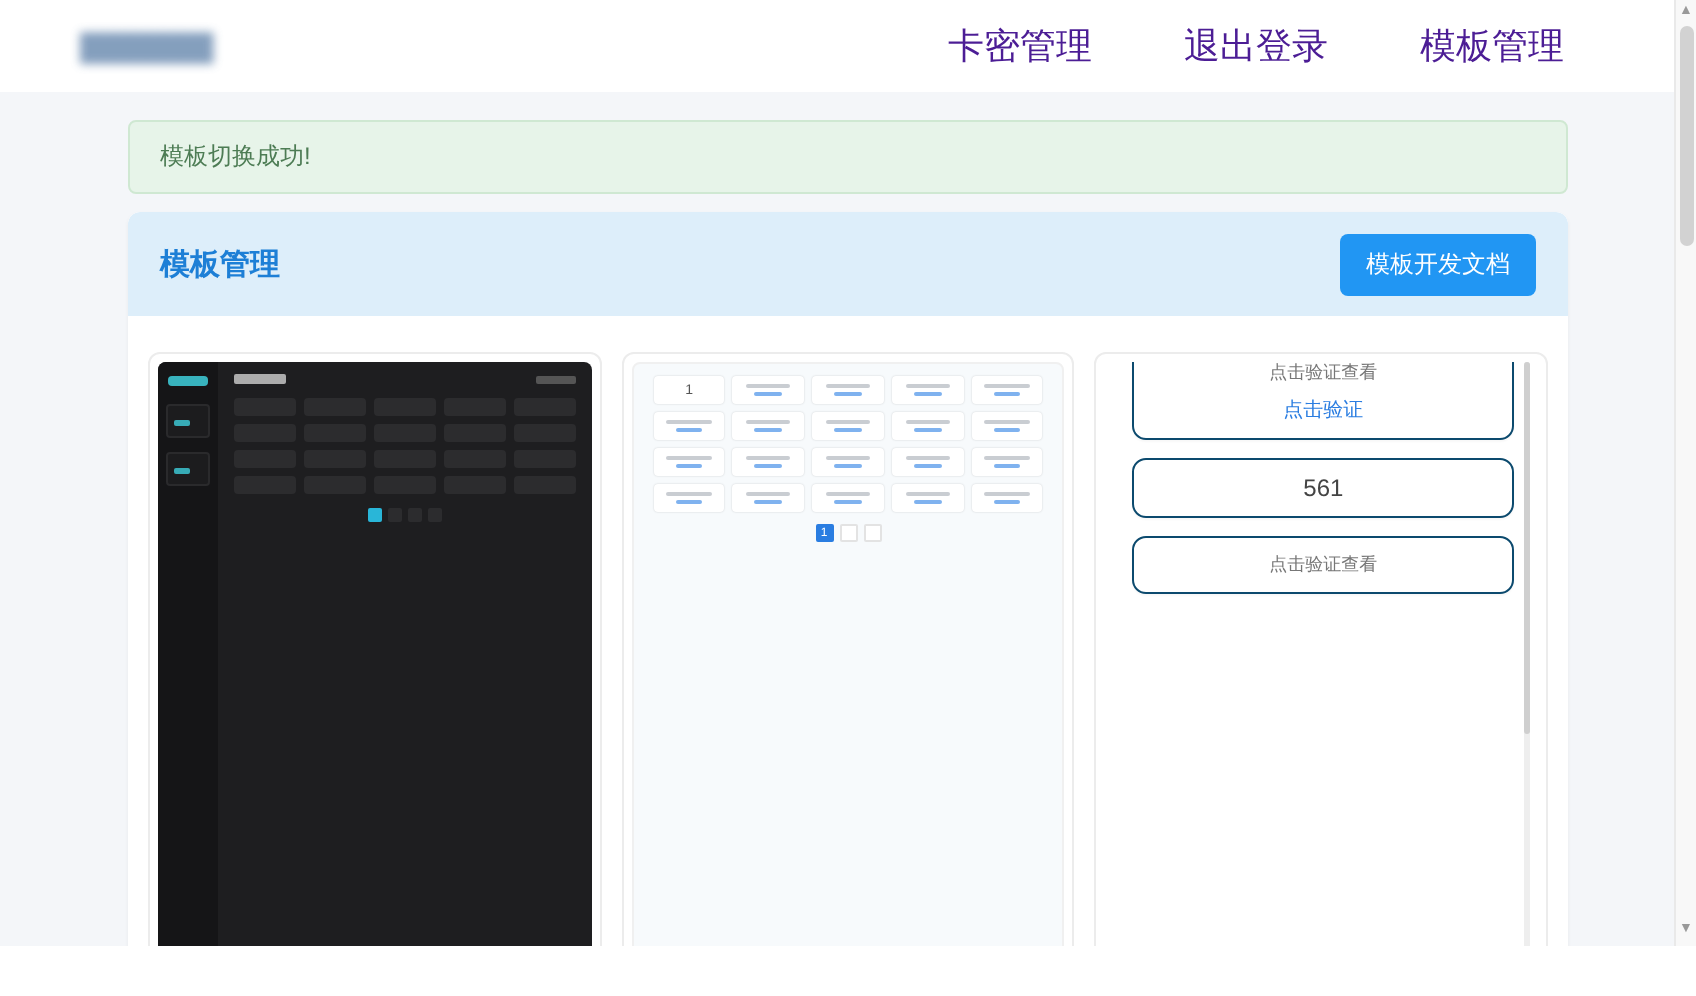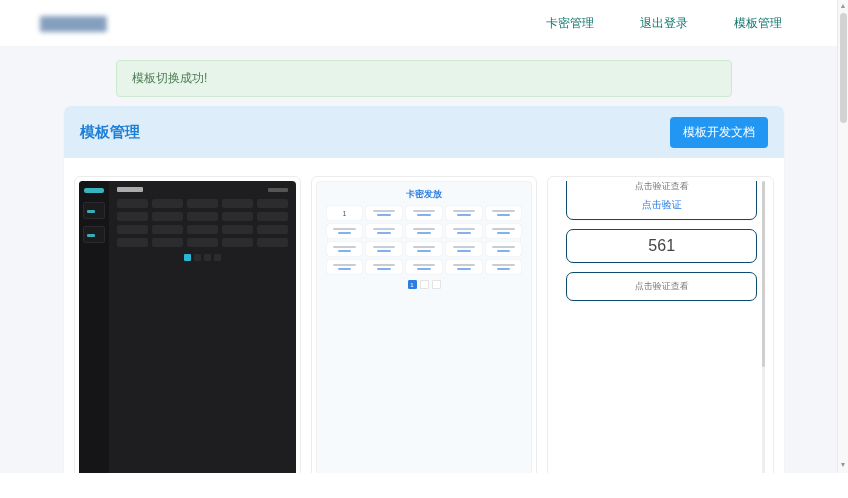--- a/index.html
+++ b/index.html
@@ -7,30 +7,30 @@
               font-family:"Liberation Sans", sans-serif; }
   .page { position:relative; width:848px; height:498px; background:#fff; }
 
   
   .topbar { height:46px; display:flex; align-items:center; background:#fff;
             padding:0 26px 0 40px; }
   .logo { font-size:13px; font-weight:bold; color:#5c7fa8; filter:blur(2.5px);
           letter-spacing:-1px; opacity:.75; cursor:pointer; }
   .topbar .spacer { flex:1; }
   .nav { display:flex; align-items:center; gap:46px; margin-right:40px; }
-  .nav-item { font-size:12px; color:#0f766e; cursor:pointer; white-space:nowrap; }
+  .nav-item { font-size:18px; color:#4c1d95; cursor:pointer; white-space:nowrap; }
   .logout-btn { background:#d9363e; color:#fff; border:none; border-radius:4px;
                 font-size:13px; padding:7px 15px; cursor:pointer;
                 font-family:inherit; }
 
   
   .main { position:absolute; top:46px; left:0; width:848px; height:427px;
           background:#f4f6f9; padding-top:14px; overflow:hidden; }
 
-  .alert { width:616px; margin:0 auto; background:#e7f4e9; border:1px solid #cfe8d2;
+  .alert { width:720px; margin:0 auto; background:#e7f4e9; border:1px solid #cfe8d2;
            color:#4d7c54; font-size:12px; padding:9px 15px; border-radius:4px; }
 
   .panel { width:720px; margin:9px auto 0; background:#fff; border-radius:6px;
            height:372px; overflow:hidden; box-shadow:0 1px 2px rgba(0,0,0,.05); }
   .panel-head { background:#ddeefa; height:52px; display:flex; align-items:center;
                 justify-content:space-between; padding:0 16px;
                 border-radius:6px 6px 0 0; }
   .panel-title { color:#1d7fd6; font-size:15px; font-weight:bold; }
   .docs-btn { background:#2196f3; color:#fff; border:none; border-radius:4px;
               font-size:12px; padding:7px 13px; cursor:pointer; font-family:inherit; }
@@ -86,21 +86,21 @@
 
   
   .t3 { background:#fff; height:100%; padding:0 12px 0 14px; position:relative;
         overflow:hidden; }
   .t3-box { border:1px solid #0c4a6e; border-radius:7px; text-align:center;
             padding:7px 12px; margin-bottom:9px; font-size:9px; color:#777;
             background:#fff; box-shadow:0 1px 1px rgba(0,0,0,.03); }
   .t3-box.clip { margin-top:-9px; }
   .t3-link { display:block; color:#2a7de1; margin-top:5px; font-size:10px;
              cursor:default; }
-  .t3-num { font-size:16px; color:#444; }
+  .t3-num { font-size:12px; color:#444; }
   .t3-scroll { position:absolute; right:4px; top:0; bottom:0; width:3px;
                background:#eee; border-radius:2px; }
   .t3-scroll i { position:absolute; top:0; left:0; width:3px; height:55%;
                  background:#cfcfcf; border-radius:2px; display:block; }
 
   
   .scrollbar { position:absolute; right:0; top:0; width:11px; height:473px;
                background:#f8f8f8; border-left:1px solid #e9e9e9; cursor:pointer; }
   .scrollbar .arrow { position:absolute; left:0; width:10px; text-align:center;
                       font-size:7px; color:#999; line-height:12px; }
@@ -180,21 +180,20 @@
                 <span></span>
                 <span></span>
               </div>
             </div>
           </div>
 
         </div>
 
         <div class="card">
           <div class="thumb t2">
-            <div class="t2-title">卡密发放</div>
             <div class="t2-grid">
               <div class="cell-num">1</div>
             <div></div>
                 <div></div>
                 <div></div>
                 <div></div>
                 <div></div>
                 <div></div>
                 <div></div>
                 <div></div>

